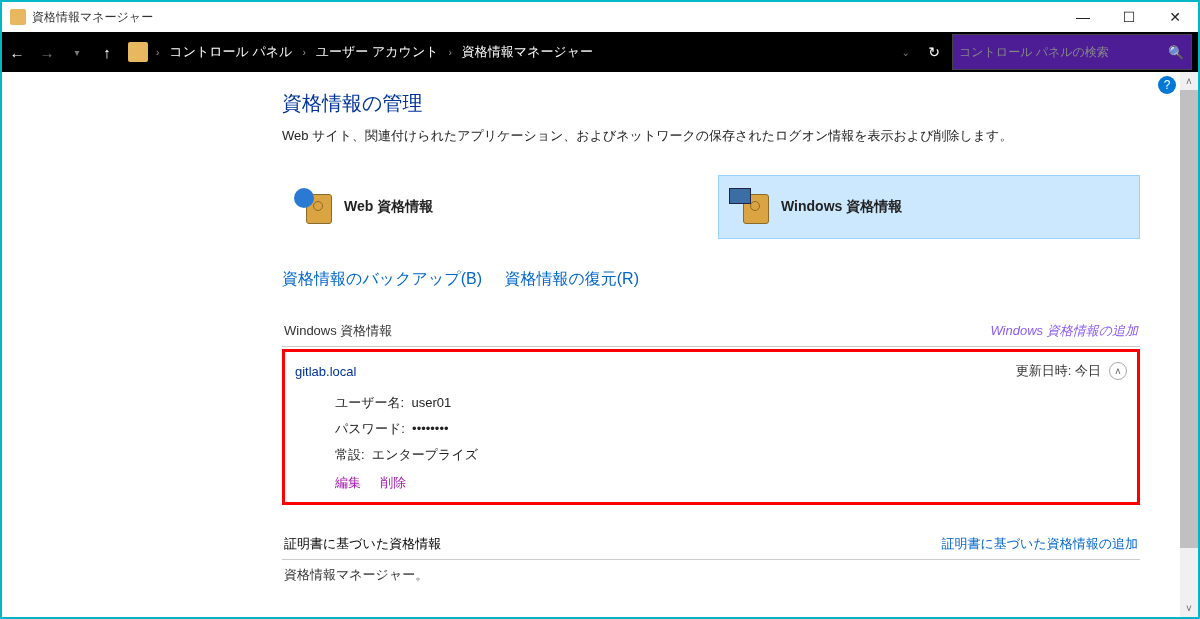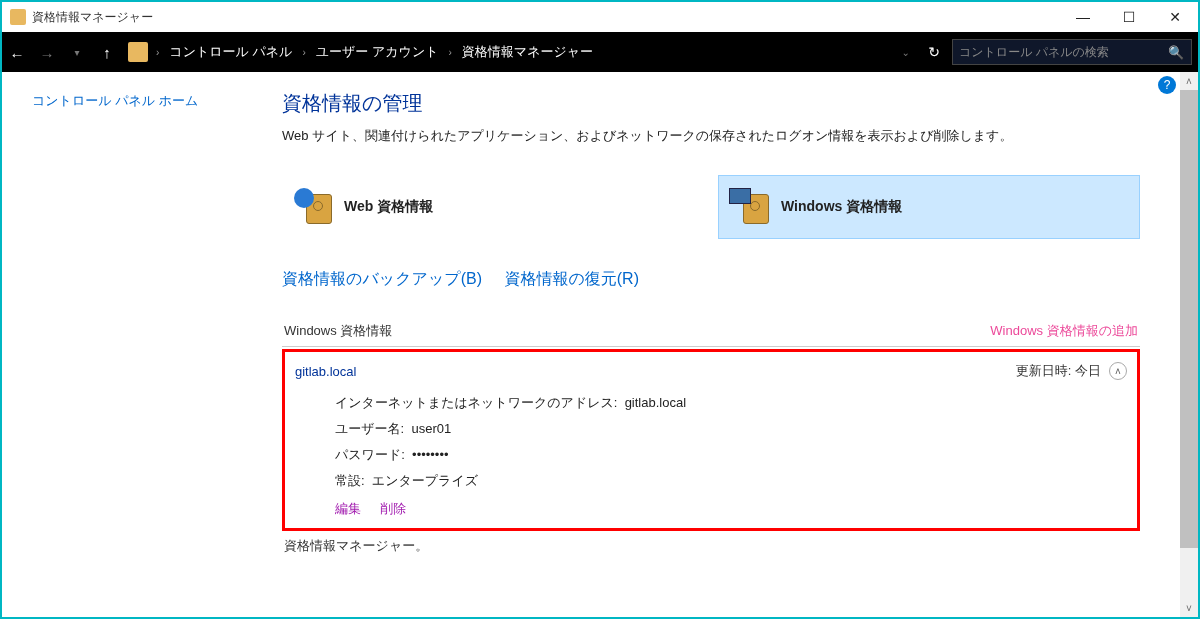--- a/index.html
+++ b/index.html
@@ -82,26 +82,26 @@
     align-items: center;
     gap: 2px;
     margin-right: 6px;
   }
   .nav-dd { color:#777; font-size:10px; padding:0 6px; }
   .nav-refresh { width:32px; text-align:center; color:#fff; font-size:14px;}
   .searchbox {
     display: flex;
     align-items: center;
     border: 1px solid #444;
-    height: 26px;
+    height: 36px;
     width: 240px;
     padding: 0 6px;
     color: #888;
     font-size: 12px;
-    background: #0f172a;
+    background: #4c1d95;
   }
   .searchbox .sicon { margin-left: auto; color: #aaa; font-size: 13px; }
 
   
   .body-wrap {
     flex:1;
     display:flex;
     border-left: 2px solid #00b7c3;
     border-right: 2px solid #00b7c3;
     border-bottom: 2px solid #00b7c3;
@@ -159,21 +159,21 @@
   .backup-links { font-size: 16px; margin-bottom: 26px; }
   .backup-links a { color: #0066cc; text-decoration: none; margin-right: 18px; }
 
   .section-hdr {
     display:flex;
     border-bottom: 1px solid #ccc;
     padding: 6px 2px;
     font-size: 13px;
     color: #333;
   }
-  .section-hdr .add-link { margin-left:auto; color:#ec4899; }
+  .section-hdr .add-link { margin-left:auto; color:#8b5cf6;font-style:italic; }
 
   .cred-box {
     border: 3px solid #ff0000;
     margin-top: 2px;
     padding: 6px 10px 10px 10px;
   }
   .cred-row-top {
     display:flex;
     align-items:center;
     font-size: 13px;
@@ -245,21 +245,20 @@
     <div class="nav-refresh">↻</div>
     <div class="searchbox">
       <span>コントロール パネルの検索</span>
       <span class="sicon">🔍</span>
     </div>
   </div>
 </div>
 
 <div class="body-wrap">
   <div class="left-pane">
-    <a class="home-link">コントロール パネル ホーム</a>
     <div style="height:380px"></div>
 
   </div>
 
   <div class="main-pane">
     <div class="help-badge">?</div>
     <h1 class="page-title">資格情報の管理</h1>
     <div class="page-desc">Web サイト、関連付けられたアプリケーション、およびネットワークの保存されたログオン情報を表示および削除します。</div>
 
     <div class="cred-tiles">
@@ -294,42 +293,42 @@
     </div>
 
     <div class="cred-box">
       <div class="cred-row-top">
         <span class="cred-name">gitlab.local</span>
         <span class="cred-date">更新日時: 今日</span>
         <span class="chev">˄</span>
       </div>
       <div class="cred-details">
         <div>
-          <span>インターネットまたはネットワークのアドレス:</span>
-          &nbsp;<span>gitlab.local</span>
-        </div>
-        <div>
           <span>ユーザー名:</span>
           &nbsp;<span>user01</span>
         </div>
         <div>
           <span>パスワード:</span>
           &nbsp;<span>••••••••</span>
         </div>
         <div>
           <span>常設:</span>
           &nbsp;<span>エンタープライズ</span>
         </div>
       </div>
       <div class="cred-actions">
         <a>編集</a>
         <a>削除</a>
       </div>
     </div>
 
+    <div class="section-hdr2">
+      <span>証明書に基づいた資格情報</span>
+      <a class="add-link">証明書に基づいた資格情報の追加</a>
+    </div>
     <div class="empty-msg">資格情報マネージャー。</div>
   </div>
 
   <div class="vscroll">
     <div class="arrow">˄</div>
     <div class="track">
       <div class="thumb"></div>
     </div>
     <div class="arrow">˅</div>
   </div>

